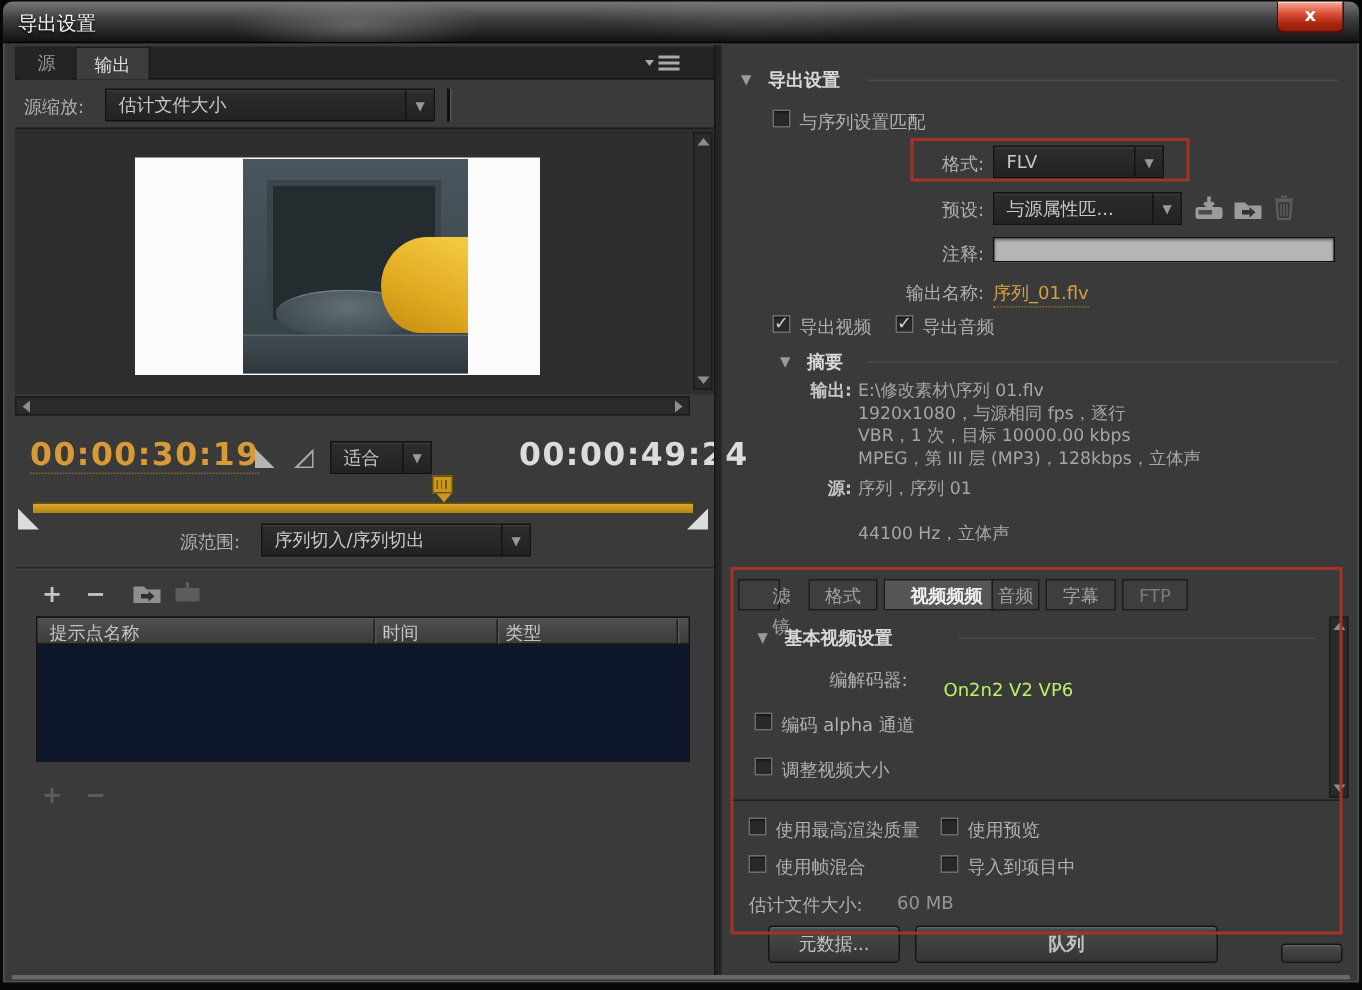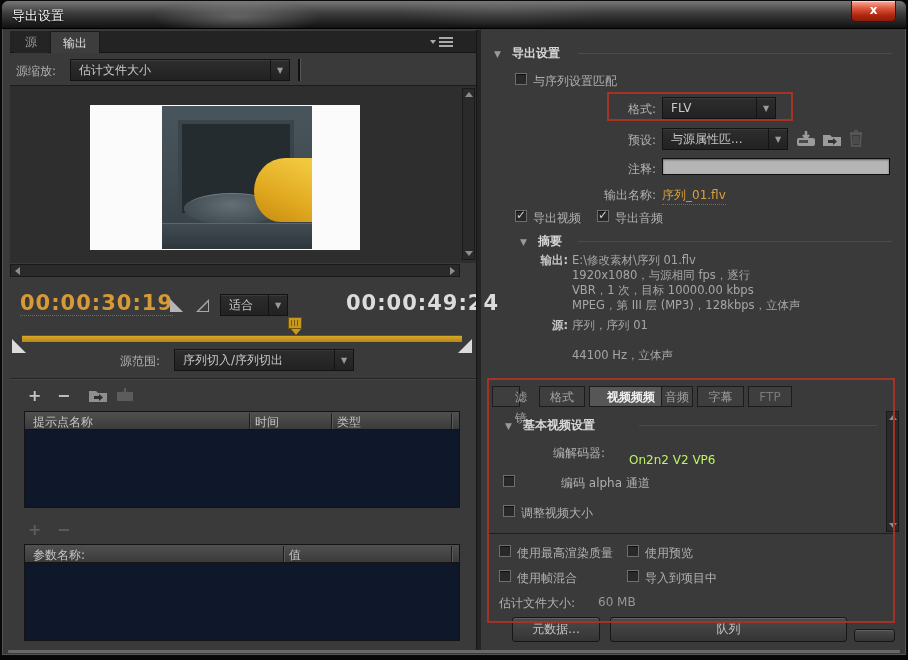--- a/index.html
+++ b/index.html
@@ -213,28 +213,20 @@
           <span style="left:312px;font-family:Liberation Mono, monospace;">类型</span>
           <div class="col-sep" style="left:224px;"></div>
           <div class="col-sep" style="left:306px;"></div>
           <div class="col-sep" style="left:426px;"></div>
         </div>
       </div>
 
       <div class="tool-glyph dim" style="left:18px;top:489px;">+</div>
       <div class="tool-glyph dim" style="left:47px;top:489px;">−</div>
 
-      <div class="tbl" style="left:14px;top:513px;width:436px;height:97px;">
-        <div class="tbl-head">
-          <span style="left:8px;">参数名称:</span>
-          <span style="left:264px;">值</span>
-          <div class="col-sep" style="left:258px;"></div>
-          <div class="col-sep" style="left:426px;"></div>
-        </div>
-      </div>
     </div>
 
     <div class="right-panel">
 
       <div class="sec-tri" style="left:14px;top:20px;">▼</div>
       <div class="sec-head" style="left:32px;top:16px;">导出设置</div>
       <div class="sec-line" style="left:98px;top:24px;width:314px;"></div>
 
       <div class="cb" style="left:35px;top:44px;"></div>
       <div class="lbl" style="left:53px;top:44px;text-align:right;">与序列设置匹配</div>
@@ -311,21 +303,21 @@
 
       <div class="sub-panel" style="left:7px;top:380px;width:408px;height:125px;">
         <div class="sec-tri" style="left:18px;top:12px;">▼</div>
         <div class="sec-head" style="left:36px;top:8px;">基本视频设置</div>
         <div class="sec-line" style="left:152px;top:16px;width:238px;"></div>
 
         <div class="lbl" style="left:66px;top:36px;">编解码器:</div>
         <div class="lbl" style="left:142px;top:44px;color:#bef264;">On2n2 V2 VP6</div>
 
         <div class="cb" style="left:16px;top:66px;"></div>
-        <div class="lbl" style="left:34px;top:66px;margin-left:40px;">编码 alpha 通道</div>
+        <div class="lbl" style="left:34px;top:66px;">编码 alpha 通道</div>
 
         <div class="cb" style="left:16px;top:96px;"></div>
         <div class="lbl" style="left:34px;top:96px;">调整视频大小</div>
       </div>
       <div class="sb-track-v" style="left:406px;top:382px;height:121px;">
         <div class="arr arr-up" style="left:2px;top:3px;"></div>
         <div class="arr arr-down" style="left:2px;bottom:3px;"></div>
       </div>
 
       <div class="cb" style="left:19px;top:516px;"></div>
@@ -335,21 +327,21 @@
 
       <div class="cb" style="left:19px;top:541px;"></div>
       <div class="lbl" style="left:37px;top:541px;">使用帧混合</div>
       <div class="cb" style="left:147px;top:541px;"></div>
       <div class="lbl" style="left:165px;top:541px;">导入到项目中</div>
 
       <div class="lbl" style="left:19px;top:566px;">估计文件大小:</div>
       <div class="lbl" style="left:118px;top:566px;color:#979797;">60 MB</div>
 
       <div class="btn" style="left:32px;top:588px;width:88px;">元数据...</div>
-      <div class="btn" style="left:130px;top:588px;width:237px;">队列</div>
+      <div class="btn" style="left:130px;top:588px;width:202px;font-weight:bold;">队列</div>
       <div class="btn" style="left:374px;top:600px;width:41px;height:13px;"></div>
 
       <div class="redbox" style="left:7px;top:349px;width:408px;height:245px;"></div>
     </div>
 
     <div class="v-gap"></div>
     <div class="bottom-edge"></div>
   </div>
 </div>
 

